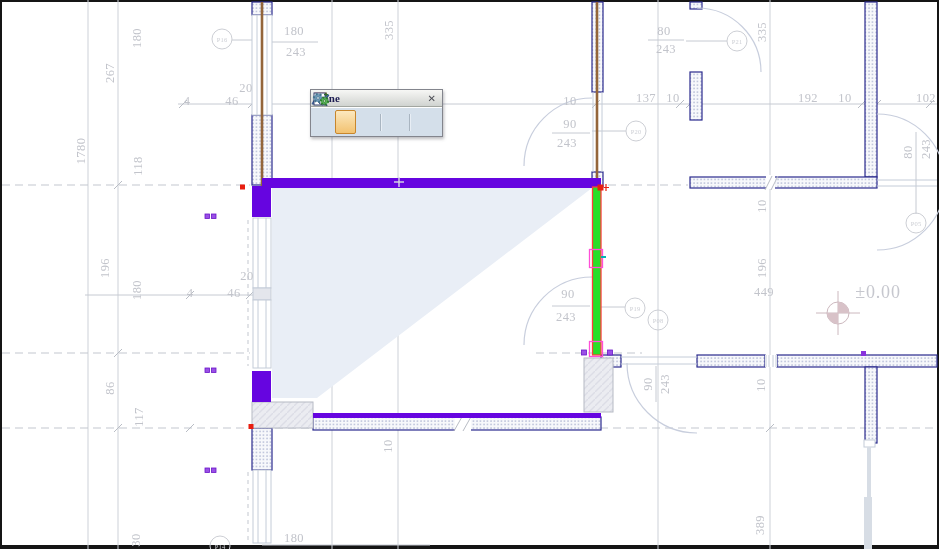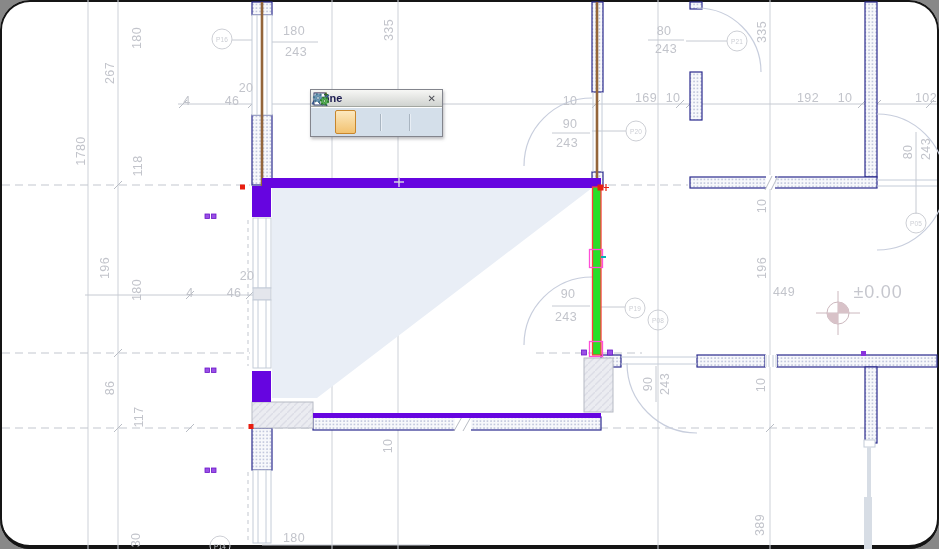--- a/index.html
+++ b/index.html
@@ -1,20 +1,19 @@
 <!DOCTYPE html>
 <html><head>
 <meta charset="utf-8">
 <style>
   html,body{margin:0;padding:0;background:#888;}
   .frame{
     position:relative;width:939px;height:549px;background:#fff;overflow:hidden;
-    font-family:Liberation Sans, sans-serif;
+    font-family:Liberation Serif, serif;
     box-shadow:inset 0 0 0 2px #151515, inset 0 -4px 0 0 #151515;
-    border-radius:30px;
   }
   .frame svg{position:absolute;left:0;top:0;}
   .labels{position:absolute;left:0;top:0;width:100%;height:100%;pointer-events:none;}
   .dim{
     position:absolute;font-size:12.5px;letter-spacing:.4px;color:#c2c4cb;
     white-space:nowrap;transform:translate(-50%,-50%);line-height:1;
   }
   .dim.rot{transform:translate(-50%,-50%) rotate(-90deg);}
   .dim.big{font-size:18px;letter-spacing:.8px;color:#c6c7ce;}
   .bubble{
@@ -236,40 +235,40 @@
       <div class="dim rot" style="left: 110px; top: 73px;">267</div>
       <div class="dim rot" style="left: 81px; top: 151px;">1780</div>
       <div class="dim rot" style="left: 138px; top: 166px;">118</div>
       <div class="dim rot" style="left: 389px; top: 30px;">335</div>
       <div class="dim" style="left: 294px; top: 31px;">180</div>
       <div class="dim" style="left: 296px; top: 52px;">243</div>
       <div class="dim" style="left: 246px; top: 88px;">20</div>
       <div class="dim" style="left: 187px; top: 101px;">4</div>
       <div class="dim" style="left: 232px; top: 101px;">46</div>
       <div class="dim" style="left: 570px; top: 101px;">10</div>
-      <div class="dim" style="left: 646px; top: 98px;">169</div>
+      <div class="dim" style="left: 646px; top: 98px;">137</div>
       <div class="dim" style="left: 673px; top: 98px;">10</div>
       <div class="dim" style="left: 800px; top: 98px; margin-left: 8px;">192</div>
       <div class="dim" style="left: 845px; top: 98px;">10</div>
       <div class="dim" style="left: 926px; top: 98px;">102</div>
       <div class="dim" style="left: 664px; top: 31px;">80</div>
       <div class="dim" style="left: 666px; top: 49px;">243</div>
       <div class="dim rot" style="left: 762px; top: 32px;">335</div>
       <div class="dim" style="left: 570px; top: 124px;">90</div>
       <div class="dim" style="left: 567px; top: 143px;">243</div>
       <div class="dim rot" style="left: 762px; top: 206px;">10</div>
       <div class="dim rot" style="left: 908px; top: 152px;">80</div>
       <div class="dim rot" style="left: 926px; top: 149px;">243</div>
       <div class="dim rot" style="left: 105px; top: 268px;">196</div>
       <div class="dim rot" style="left: 137px; top: 290px;">180</div>
       <div class="dim" style="left: 247px; top: 276px;">20</div>
       <div class="dim" style="left: 190px; top: 293px;">4</div>
       <div class="dim" style="left: 234px; top: 293px;">46</div>
       <div class="dim rot" style="left: 762px; top: 268px;">196</div>
-      <div class="dim" style="left: 784px; top: 292px;">449</div>
+      <div class="dim" style="left: 764px; top: 292px;">449</div>
       <div class="dim big" style="left: 878px; top: 292px;">±0.00</div>
       <div class="dim" style="left: 568px; top: 294px;">90</div>
       <div class="dim" style="left: 566px; top: 317px;">243</div>
       <div class="dim rot" style="left: 110px; top: 388px;">86</div>
       <div class="dim rot" style="left: 139px; top: 417px;">117</div>
       <div class="dim rot" style="left: 648px; top: 384px;">90</div>
       <div class="dim rot" style="left: 665px; top: 384px;">243</div>
       <div class="dim rot" style="left: 388px; top: 446px;">10</div>
       <div class="dim rot" style="left: 761px; top: 385px;">10</div>
       <div class="dim rot" style="left: 760px; top: 525px;">389</div>

